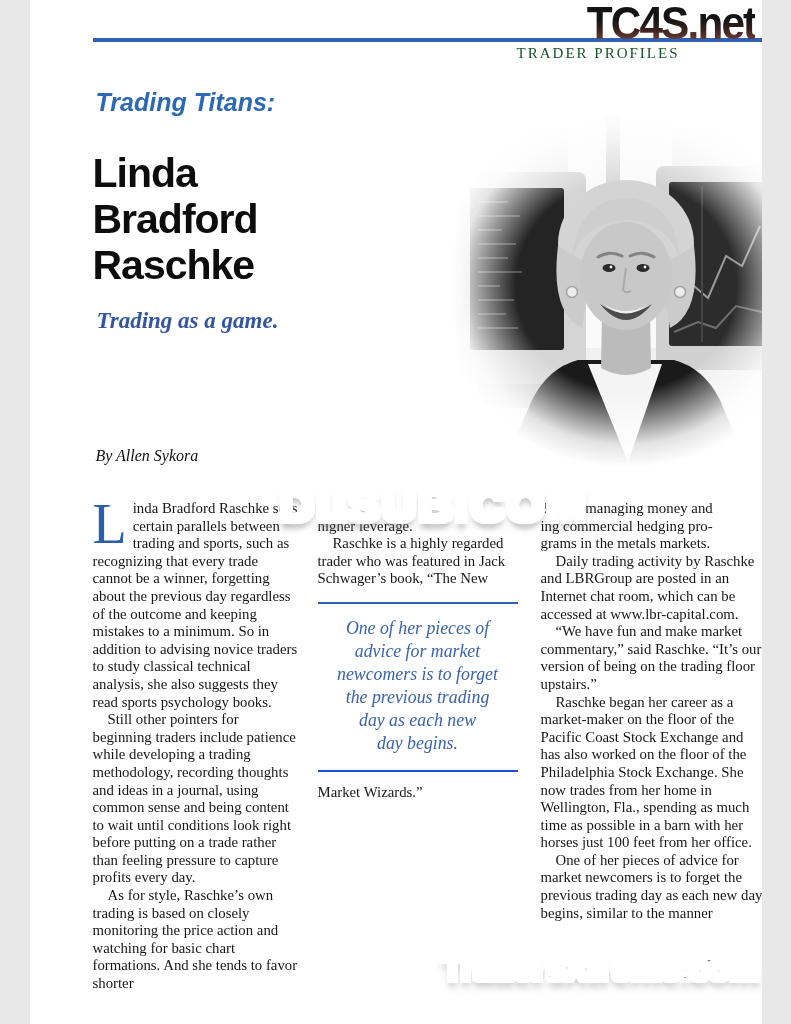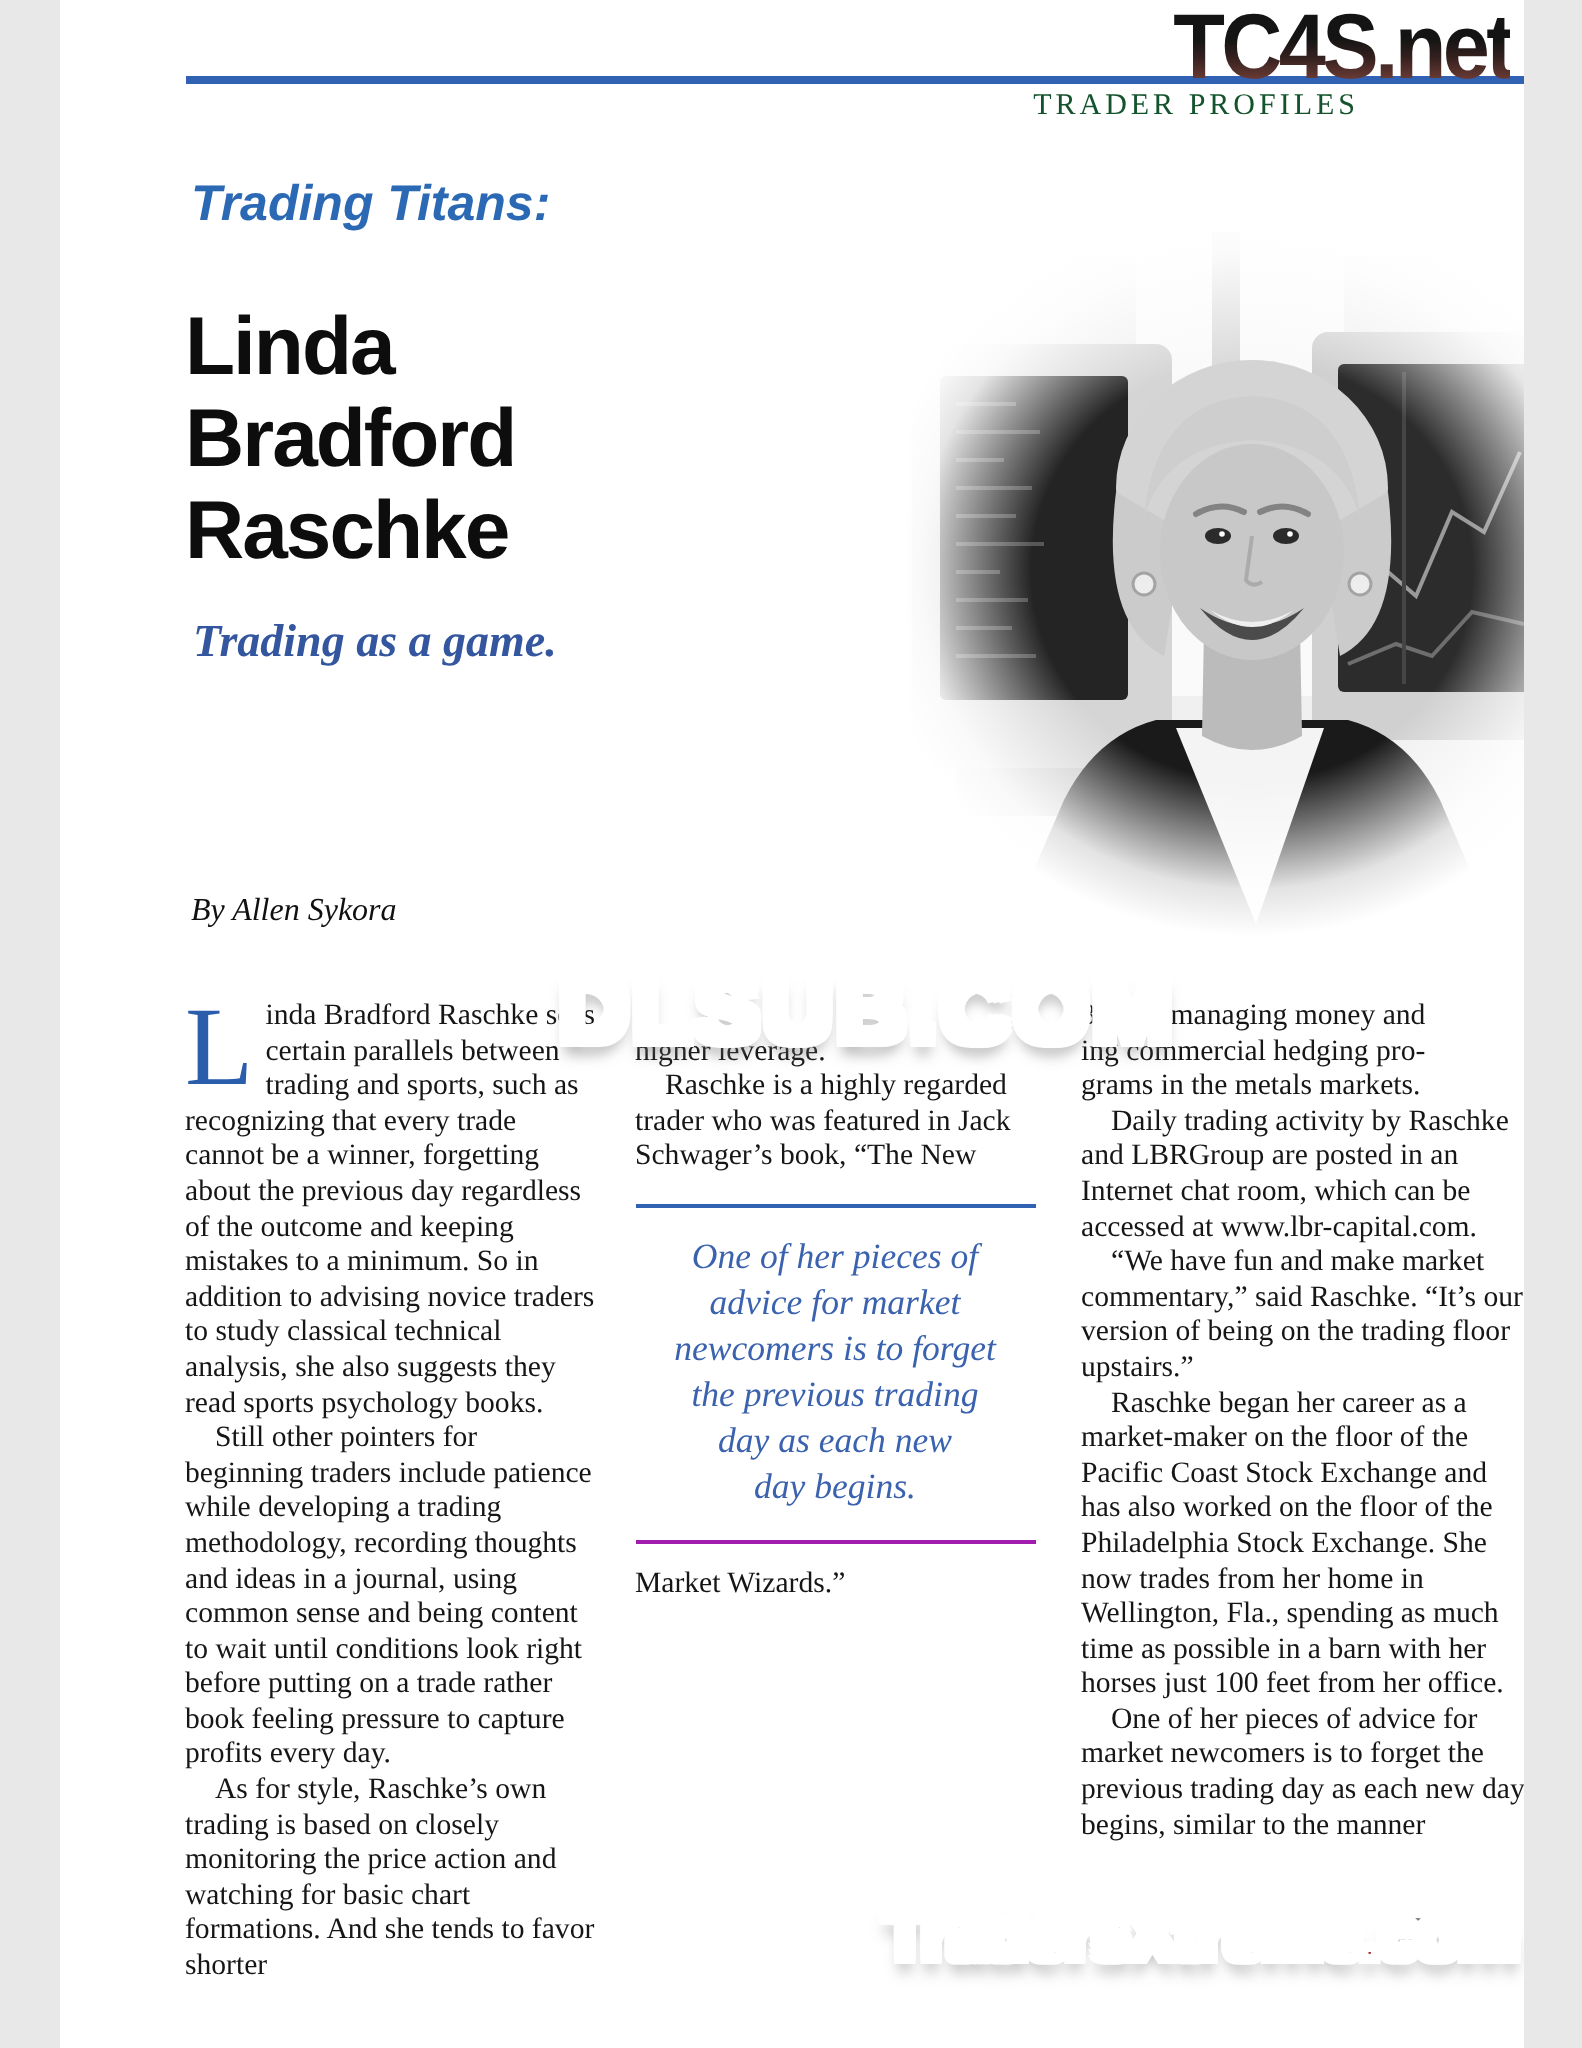--- a/index.html
+++ b/index.html
@@ -41,21 +41,21 @@
   .col1{left:63px;width:206px;}
   .col2{left:288px;width:200px;}
   .col3{left:511px;width:225px;}
   .col p{margin:0;}
   .col p.ind{text-indent:15px;}
   .preline{white-space:pre-line;}
   .dropcap{float:left;font-family:"Liberation Serif",serif;font-size:56px;line-height:45px;
         color:#2a5dab;padding:2px 6px 0 0;}
 
   .pull-quote{margin:14px 0 12px;padding:13px 2px 15px;border-top:2px solid #3161b3;
-        border-bottom:2px solid #a21caf;text-align:center;font-style:italic;
+        border-bottom:2px solid #1d4ed8;text-align:center;font-style:italic;
         font-size:17.8px;line-height:23px;color:#3a62ae;white-space:pre-line;}
 
   
   .wm{font-family:"Liberation Sans",sans-serif;font-weight:700;color:#c22020;z-index:5;
       text-shadow:-3px -3px 0 #fff,3px -3px 0 #fff,-3px 3px 0 #fff,3px 3px 0 #fff,
                   -3px 0 0 #fff,3px 0 0 #fff,0 -3px 0 #fff,0 3px 0 #fff,
                   0 7px 7px rgba(110,110,110,.55);}
   @supports ((-webkit-background-clip:text) or (background-clip:text)){
     .wm{background:linear-gradient(180deg,#e05b52 8%,#c01d1d 55%,#8f1212 100%);
         -webkit-background-clip:text;background-clip:text;color:transparent;}
@@ -138,21 +138,21 @@
         <path d="M155,189 Q176,201 197,189 Q176,206 155,189 Z" fill="#f1efe9"></path>
         <circle cx="122" cy="176" r="5.5" fill="#efede8" stroke="#a9a49c" stroke-width="1.5"></circle>
         <circle cx="230" cy="176" r="5.5" fill="#efede8" stroke="#a9a49c" stroke-width="1.5"></circle>
       </g>
     </svg>
     <div class="photo-fade"></div>
   </div>
 
   <div class="col col1">
     <p><span class="dropcap">L</span><span>inda Bradford Raschke sees certain parallels between trading and sports, such as recognizing that every trade cannot be a winner, forgetting about the previous day regardless of the outcome and keeping mistakes to a minimum. So in addition to advising novice traders to study classical technical analysis, she also suggests they read sports psychology books.</span></p>
-    <p class="ind">Still other pointers for beginning traders include patience while developing a trading methodology, recording thoughts and ideas in a journal, using common sense and being content to wait until conditions look right before putting on a trade rather book feeling pressure to capture profits every day.</p>
+    <p class="ind">Still other pointers for beginning traders include patience while developing a trading methodology, recording thoughts and ideas in a journal, using common sense and being content to wait until conditions look right before putting on a trade rather than feeling pressure to capture profits every day.</p>
     <p class="ind">As for style, Raschke’s own trading is based on closely monitoring the price action and watching for basic chart formations. And she tends to favor shorter</p>
   </div>
 
   <div class="col col2">
     <p class="preline">
 higher leverage.</p>
     <p class="ind">Raschke is a highly regarded trader who was featured in Jack Schwager’s book, “The New</p>
     <div class="pull-quote">One of her pieces of
 advice for market
 newcomers is to forget

